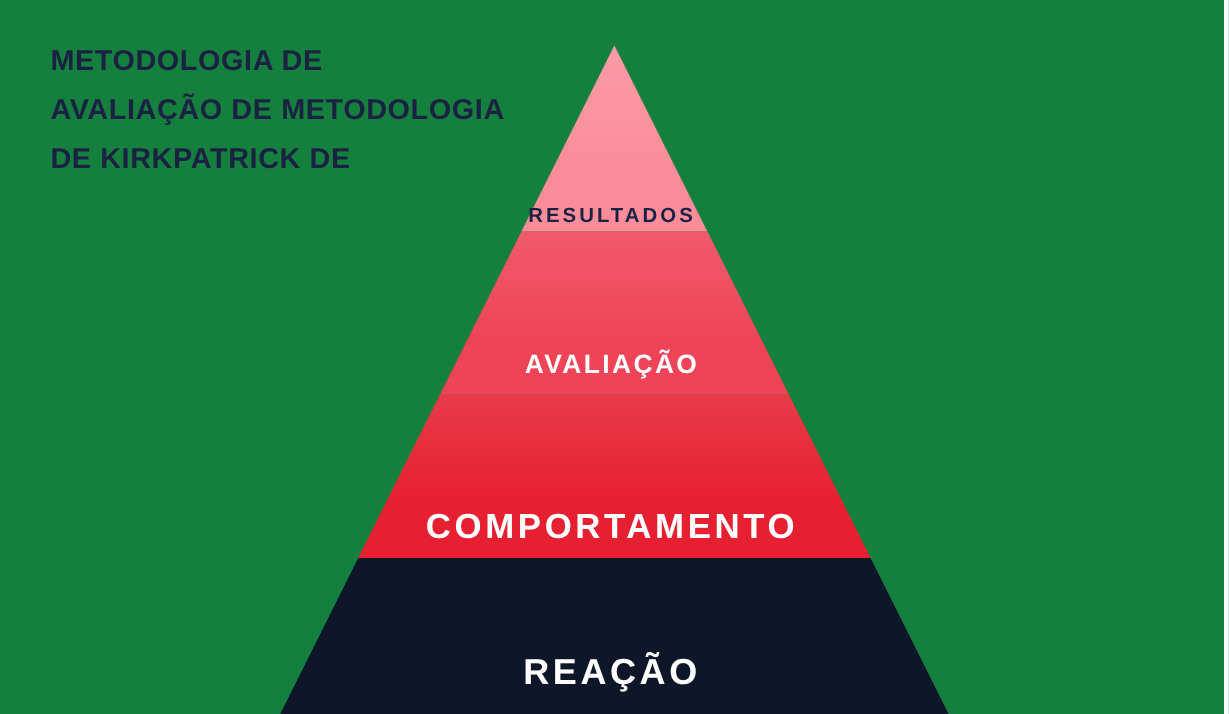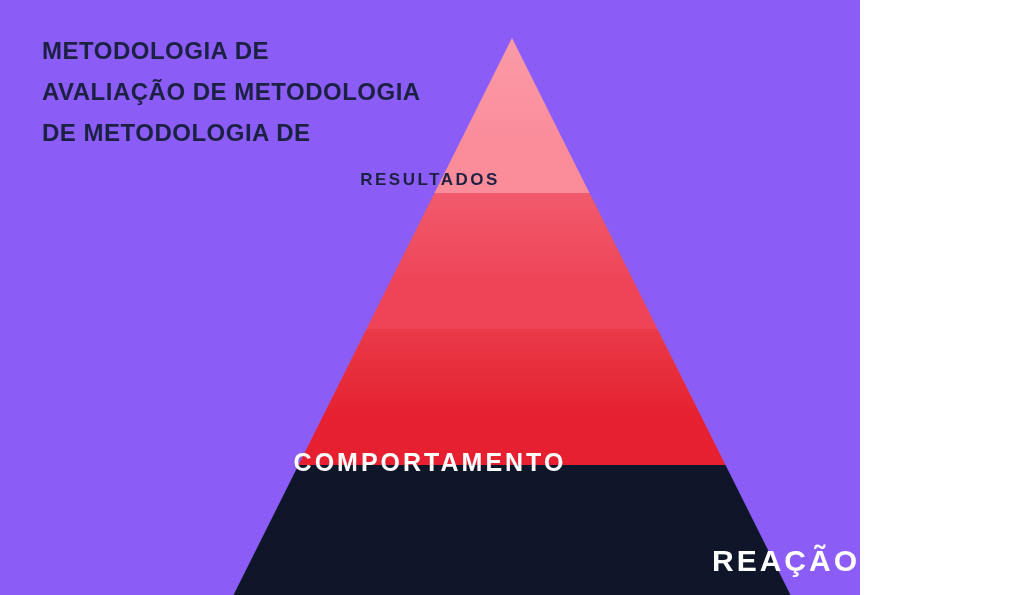--- a/index.html
+++ b/index.html
@@ -1,23 +1,23 @@
 <!DOCTYPE html>
 <html><head>
 <meta charset="utf-8">
 <style>
   html, body {
     margin: 0;
     padding: 0;
   }
   .canvas {
     position: relative;
-    width: 860px;
+    width: 1020px;
     height: 595px;
-    background: #8b5cf6;
+    background: #15803d;
     overflow: hidden;
     font-family: "Liberation Sans", sans-serif;
   }
   .title {
     position: absolute;
     left: 42px;
     top: 30px;
     width: 430px;
     color: #1B2142;
     font-size: 24px;
@@ -47,42 +47,41 @@
     letter-spacing: 2.5px;
     color: #1B2142;
   }
   .label-avaliacao {
     top: 291px;
     font-size: 22px;
     letter-spacing: 2px;
     color: #FFFFFF;
   }
   .label-comportamento {
-    top: 448px;
-    font-size: 25px;
+    top: 423px;
+    font-size: 29px;
     letter-spacing: 3px;
     color: #FFFFFF;
   }
   .label-reacao {
     top: 544px;
     font-size: 30px;
     letter-spacing: 3px;
     color: #FFFFFF;
-    text-align: right;
   }
 </style>
 </head>
 <body>
 
 <div class="canvas">
 
   <div class="title">
     <div>METODOLOGIA DE</div>
     <div>AVALIAÇÃO DE METODOLOGIA</div>
-    <div>DE METODOLOGIA DE</div>
+    <div>DE KIRKPATRICK DE</div>
   </div>
 
   <svg class="pyramid-svg" viewBox="0 0 1024 595" xmlns="http://www.w3.org/2000/svg">
     <defs>
       <linearGradient id="sheen" x1="0" y1="0" x2="0" y2="1">
         <stop offset="0" stop-color="#FFFFFF" stop-opacity="0.12"></stop>
         <stop offset="0.65" stop-color="#FFFFFF" stop-opacity="0"></stop>
       </linearGradient>
     </defs>
 
@@ -93,16 +92,17 @@
     <polygon points="366.5,329 657.5,329 725.5,465 298.5,465" fill="#E62030"></polygon>
 
     <polygon points="298.5,465 725.5,465 790.5,595 233.5,595" fill="#0F1629"></polygon>
 
     <polygon fill="url(#sheen)" points="512,38 589.5,193 434.5,193"></polygon>
     <polygon fill="url(#sheen)" points="434.5,193 589.5,193 657.5,329 366.5,329"></polygon>
     <polygon fill="url(#sheen)" points="366.5,329 657.5,329 725.5,465 298.5,465"></polygon>
   </svg>
 
   <div class="pyr-label label-resultados">RESULTADOS</div>
+  <div class="pyr-label label-avaliacao">AVALIAÇÃO</div>
   <div class="pyr-label label-comportamento">COMPORTAMENTO</div>
   <div class="pyr-label label-reacao">REAÇÃO</div>
 
 </div>
 
 </body></html>

